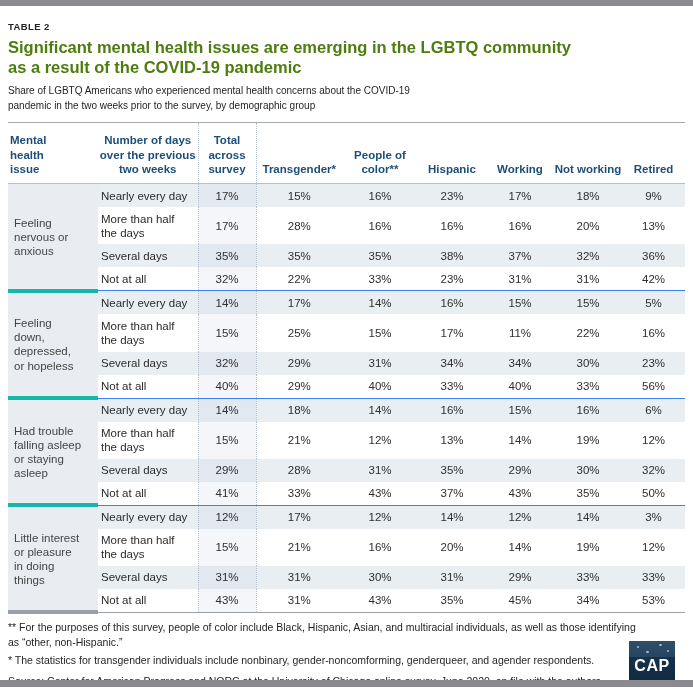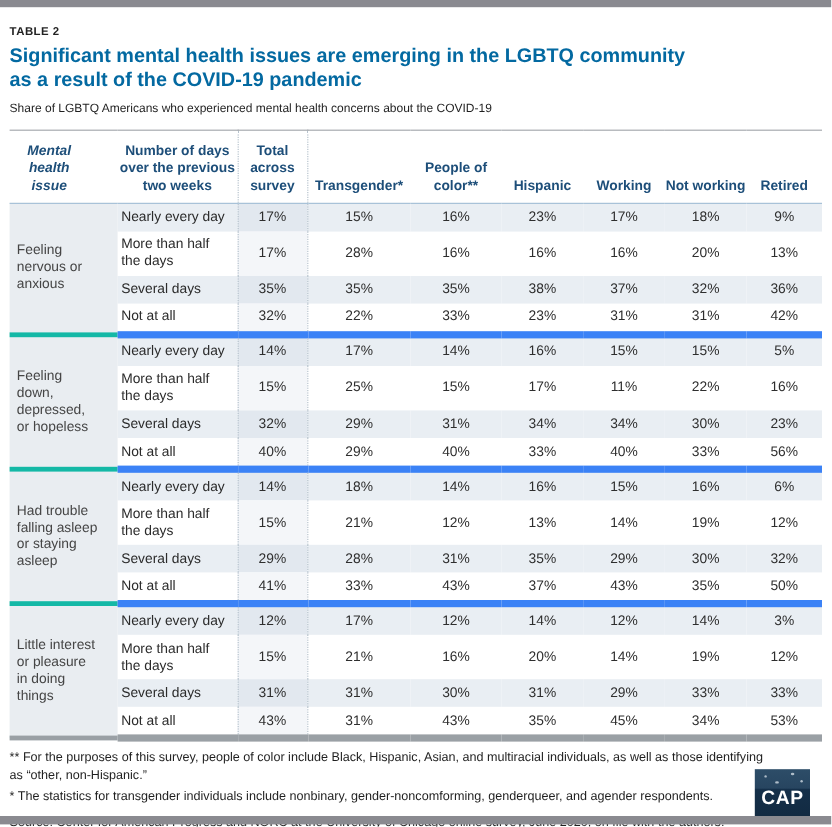--- a/index.html
+++ b/index.html
@@ -33,21 +33,21 @@
     font-size: 9.5px;
     font-weight: bold;
     letter-spacing: 0.4px;
     color: #222;
   }
   .title {
     margin-top: 5px;
     font-size: 16.5px;
     font-weight: bold;
     line-height: 1.22;
-    color: #0369a1;
+    color: #4d7c0f;
   }
   .subtitle {
     margin-top: 7px;
     font-size: 10px;
     line-height: 1.45;
     color: #1f1f1f;
   }
 
   table.data-table {
     margin-top: 9px;
@@ -59,24 +59,23 @@
   thead th {
     font-size: 11.5px;
     font-weight: bold;
     color: #1d4e79;
     vertical-align: bottom;
     padding: 10px 0 7px 0;
     line-height: 1.25;
     text-align: center;
   }
   thead th.h-issue {
-    text-align: center;
+    text-align: left;
     padding-left: 2px;
     padding-right: 26px;
-    font-style: italic;
   }
   thead th { border-bottom: 1px solid #a8c2d8; }
 
   tbody td {
     font-size: 11.5px;
     color: #2e2e2e;
     padding: 4.5px 0;
     line-height: 1.22;
     vertical-align: middle;
   }
@@ -101,21 +100,21 @@
     border-left: 1px dotted #b6c2cd;
     border-right: 1px dotted #b6c2cd;
     background: #f4f6f9;
   }
   th.total-col-h {
     border-left: 1px dotted #b6c2cd;
     border-right: 1px dotted #b6c2cd;
   }
   tr.shade td.total-col { background: #e2e8ef; }
 
-  tr.section-end td { border-bottom: 6px solid #3b82f6; }
+  tr.section-end td { border-bottom: 1px solid #3b82f6; }
   tr.last td, td.last { border-bottom-color: #9aa0a5 !important; }
 
   .footnotes {
     margin-top: 6px;
     max-width: 628px;
     font-size: 10.5px;
     line-height: 1.4;
     color: #1f1f1f;
   }
   .footnote { margin-bottom: 3px; }
@@ -161,20 +160,21 @@
   <div class="content">
     <div class="table-label">TABLE 2</div>
 
     <div class="title">
       <div>Significant mental health issues are emerging in the LGBTQ community</div>
       <div>as a result of the COVID-19 pandemic</div>
     </div>
 
     <div class="subtitle">
       <div>Share of LGBTQ Americans who experienced mental health concerns about the COVID-19</div>
+      <div>pandemic in the two weeks prior to the survey, by demographic group</div>
     </div>
 
     <table class="data-table">
       <colgroup>
         <col style="width:90px">
         <col style="width:100px">
         <col style="width:58px">
         <col style="width:86px">
         <col style="width:76px">
         <col style="width:68px">

